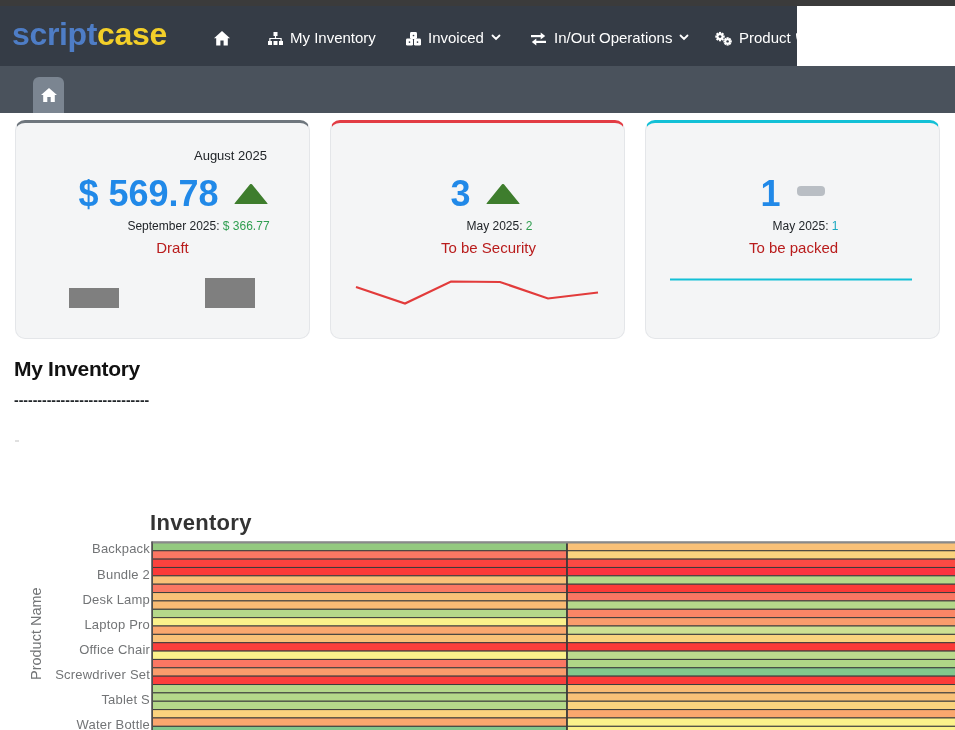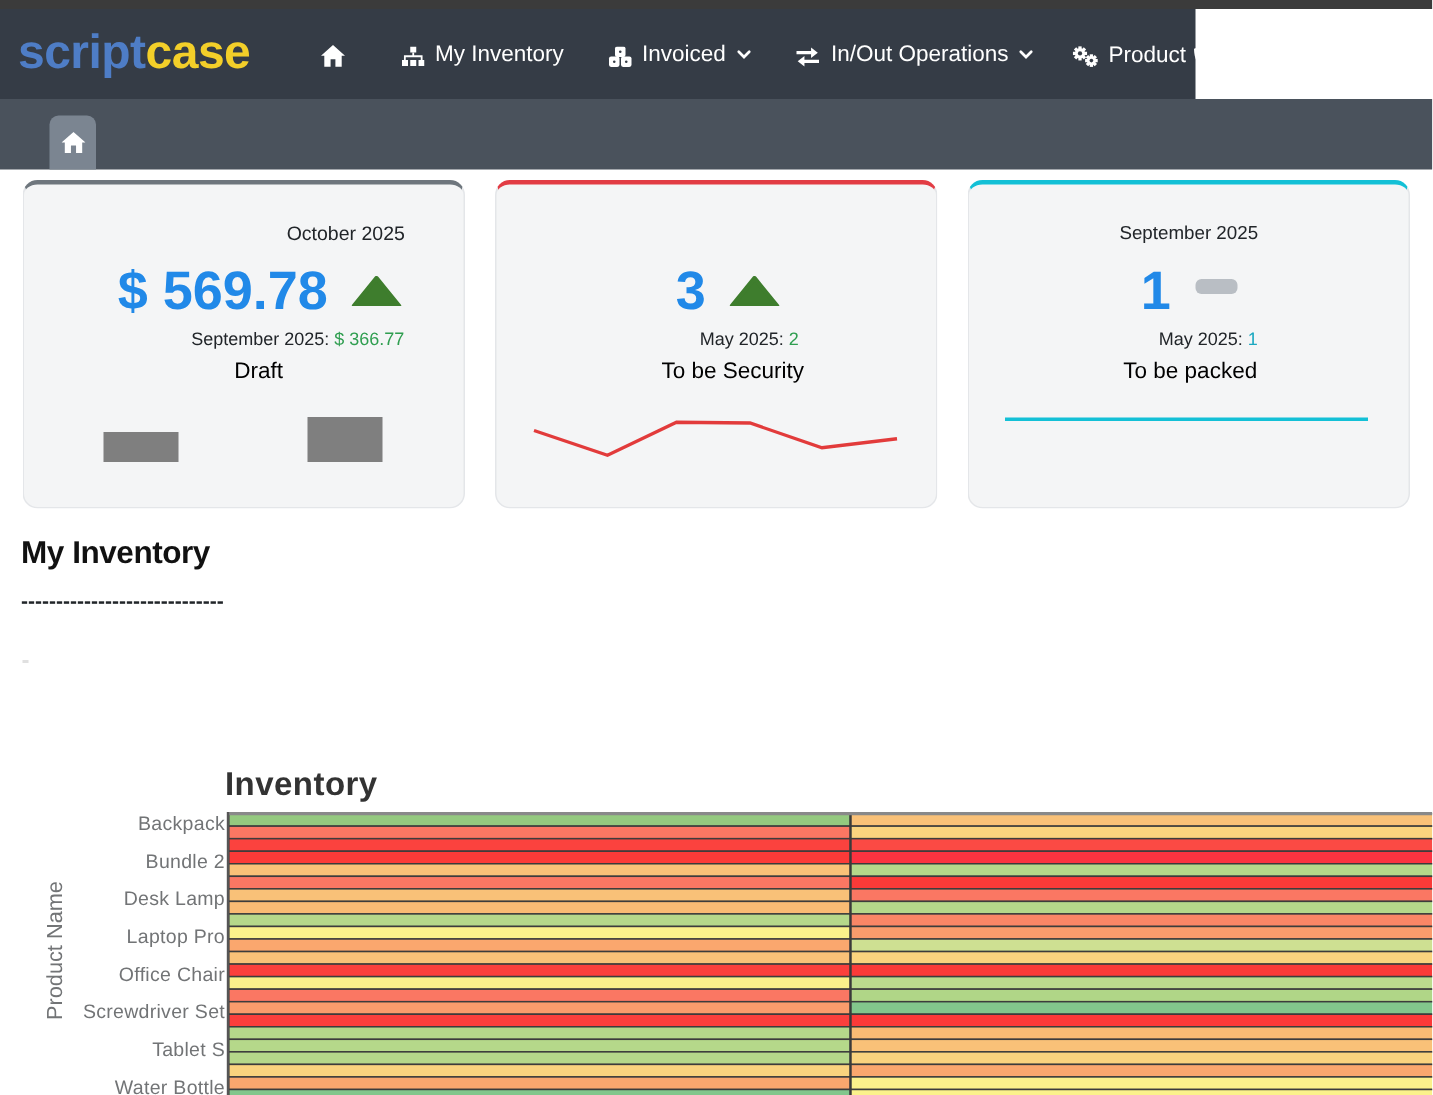--- a/index.html
+++ b/index.html
@@ -29,21 +29,21 @@
   border:1px solid #e4e6e9; border-radius:10px; border-top:3px solid #6e767d; }
 .card.c1 { left:15px; }
 .card.c2 { left:330px; border-top-color:#e23c44; }
 .card.c3 { left:645px; border-top-color:#13c0d6; }
 
 .cline { position:absolute; width:100%; text-align:center; white-space:nowrap; }
 .ctitle { top:25px; font-size:13px; color:#212529; }
 .cvalue { top:50px; height:42px; font-size:36px; font-weight:bold; color:#2189e8;
   display:flex; align-items:center; justify-content:center; }
 .ccomp { top:96px; font-size:12px; color:#212529; }
-.cdesc  { top:116px; font-size:15px; color:#000000; }
+.cdesc  { top:116px; font-size:15px; color:#b91c1c; }
 .green { color:#2f9e50; }
 .cyan { color:#1aa8c0; }
 
 .tri { margin-left:14px; }
 .dash { width:28px; height:10px; background:#b9bec4; border-radius:4px; margin-left:16px; margin-bottom:6px; }
 
 .bar { position:absolute; background:#7f7f7f; }
 
 
 .h-my { position:absolute; left:14px; top:357px; font-size:21px; font-weight:bold; color:#111; letter-spacing:-0.3px; }
@@ -127,21 +127,21 @@
   </div>
   <div class="breadbar">
       <div class="hometab">
     <svg width="16" height="14" viewBox="0 0 16 14">
           <path d="M8 0 L16 7 L13.8 7 L13.8 14 L9.7 14 L9.7 9 L6.3 9 L6.3 14 L2.2 14 L2.2 7 L0 7 Z" fill="#fff"></path>
         </svg>
   </div>
     </div>
 
   <div class="card c1">
-    <div class="cline ctitle" style="left:68px;">October 2025</div>
+    <div class="cline ctitle" style="left:68px;">August 2025</div>
     <div class="cline cvalue" style="left:11px;">$ 569.78<svg class="tri" width="36" height="20" viewBox="0 0 36 20">
           <path d="M3 20 L18 1.5 L33 20 Z" fill="#3e7d2d" stroke="#3e7d2d" stroke-width="3" stroke-linejoin="round"></path>
         </svg></div>
     <div class="cline ccomp" style="left:36px;">September 2025: <span class="green">$ 366.77</span></div>
     <div class="cline cdesc" style="left:10px;">Draft</div>
     <div class="bar" style="left:53px; top:165px; width:50px; height:20px;"></div>
     <div class="bar" style="left:189px; top:155px; width:50px; height:30px;"></div>
   </div>
 
   <div class="card c2">
@@ -149,21 +149,20 @@
           <path d="M3 20 L18 1.5 L33 20 Z" fill="#3e7d2d" stroke="#3e7d2d" stroke-width="3" stroke-linejoin="round"></path>
         </svg></div>
     <div class="cline ccomp" style="left:22px;">May 2025: <span class="green">2</span></div>
     <div class="cline cdesc" style="left:11px;">To be Security</div>
     <svg style="position:absolute; left:0; top:0;" width="295" height="219" viewBox="0 0 295 219">
       <polyline points="25,164 74,180.5 120,158.5 169,159 217,175.5 267,169.5" fill="none" stroke="#e23b3b" stroke-width="2.2"></polyline>
     </svg>
   </div>
 
   <div class="card c3">
-    <div class="cline ctitle" style="left:0px; font-size:12.5px;">September 2025</div>
     <div class="cline cvalue" style="left:0px;">1<span class="dash"></span></div>
     <div class="cline ccomp" style="left:13px;">May 2025: <span class="cyan">1</span></div>
     <div class="cline cdesc" style="left:1px;">To be packed</div>
     <svg style="position:absolute; left:0; top:0;" width="295" height="219" viewBox="0 0 295 219">
       <line x1="24" y1="156.5" x2="266" y2="156.5" stroke="#13c0d6" stroke-width="2.2"></line>
     </svg>
   </div>
 
   <div class="h-my">My Inventory</div>
   <div class="dashes">-----------------------------</div>

